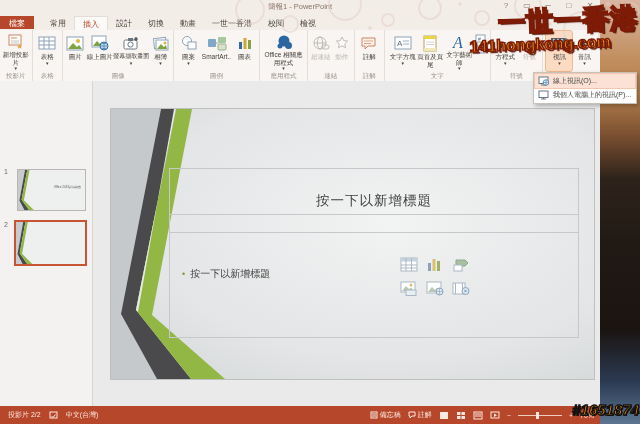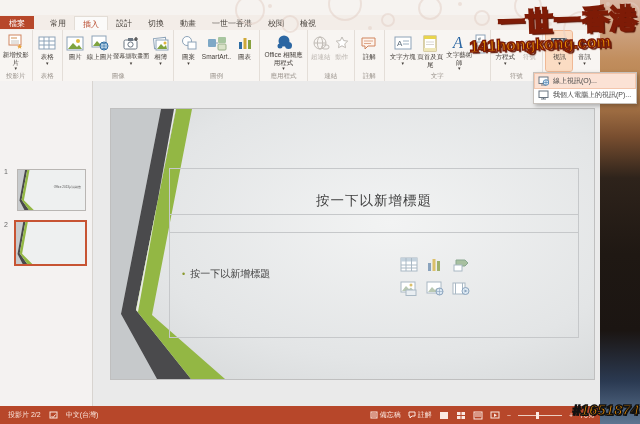--- a/index.html
+++ b/index.html
@@ -80,20 +80,30 @@
 </style>
 </head>
 <body>
 
 <div id="stage">
 
   <div id="wallpaper"></div>
 
   <div id="win">
 
+    <div id="titlebar">
+      <div id="title">簡報1 - PowerPoint</div>
+      <div class="winbtns">
+        <span class="winbtn">?</span>
+        <span class="winbtn">▭</span>
+        <span class="winbtn">─</span>
+        <span class="winbtn">□</span>
+        <span class="winbtn">✕</span>
+      </div>
+    </div>
 
     <div id="tabrow">
       <div class="tab file">檔案</div>
       <div class="tab" style="margin-left:8px">常用</div>
       <div class="tab active">插入</div>
       <div class="tab">設計</div>
       <div class="tab">切換</div>
       <div class="tab">動畫</div>
       <div class="tab">一世一香港</div>
       <div class="tab">校閱</div>

